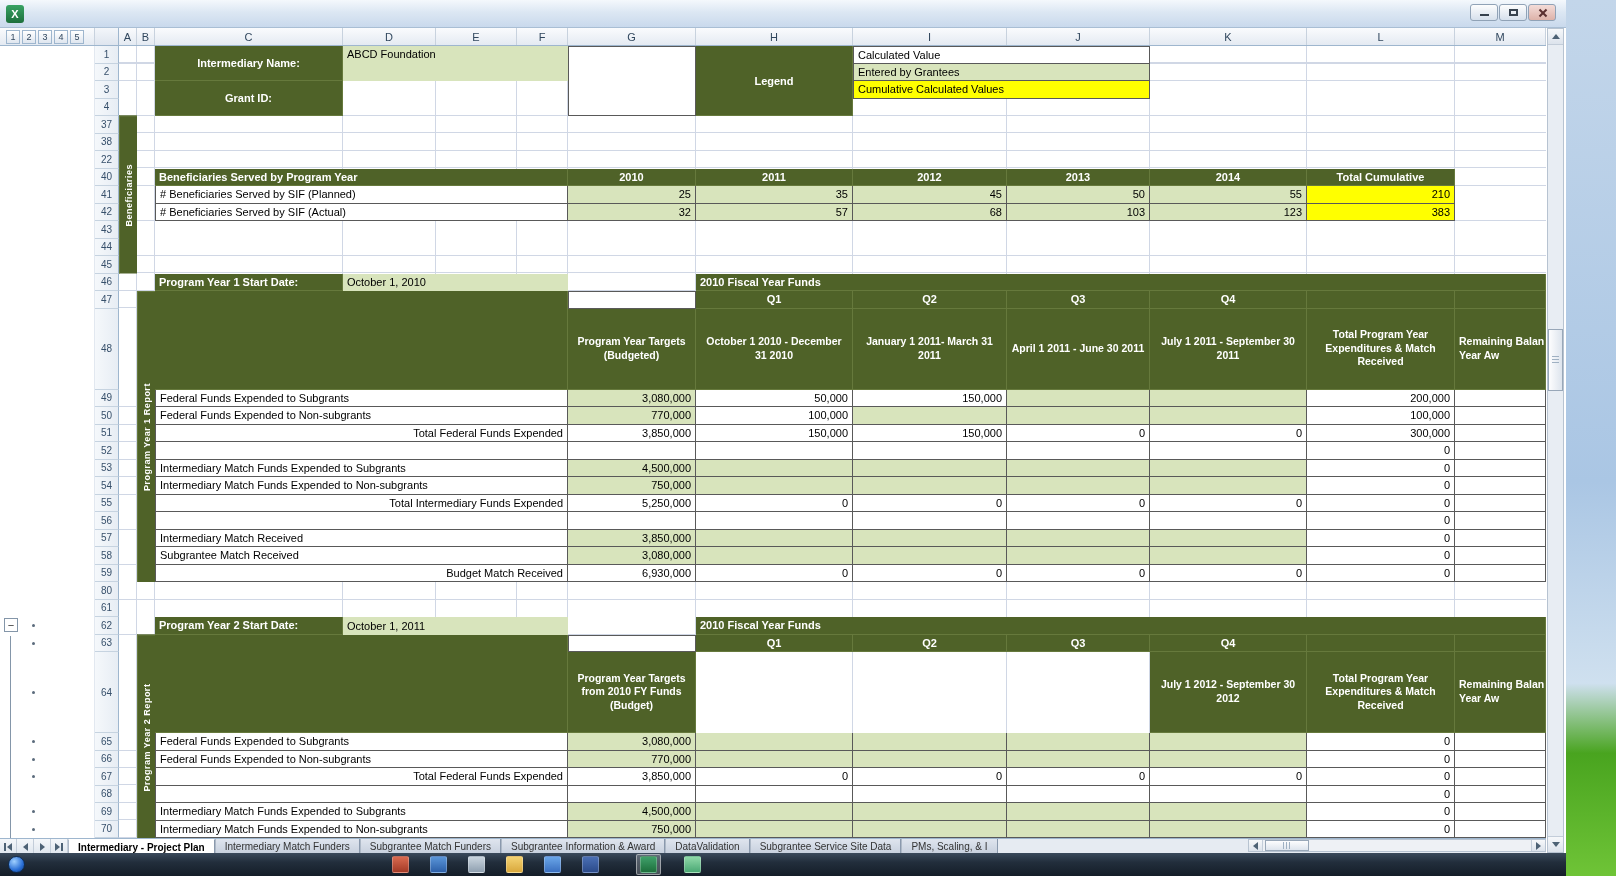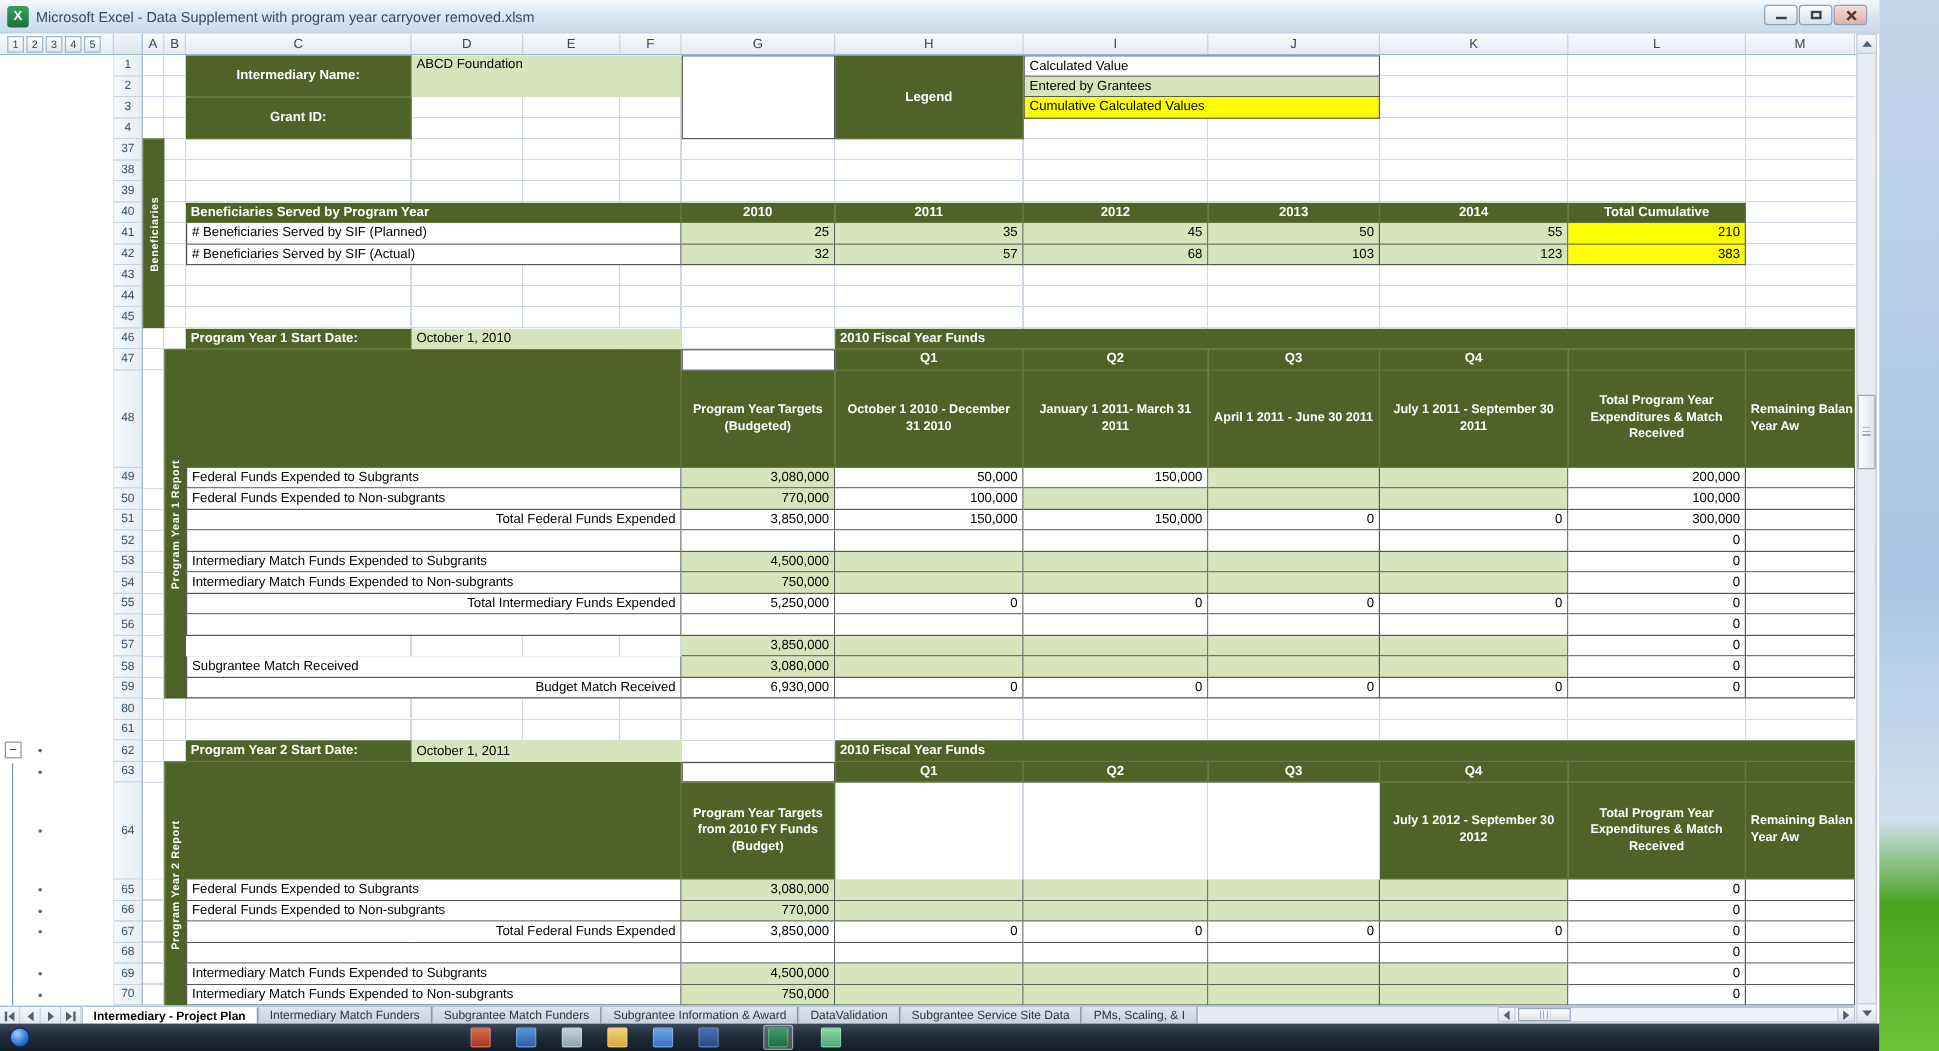--- a/index.html
+++ b/index.html
@@ -119,21 +119,20 @@
 </head>
 <body>
 
 <div class="screen">
   <div class="desktop"></div>
 
   <div class="window">
 
     <div class="titlebar">
       <div class="xlicon">X</div>
-      <div class="title-text">Microsoft Excel - Data Supplement with program year carryover removed.xlsm</div>
       <div class="winbtns">
         <div class="wbtn">
             <span class="glyph-min"></span>
           </div>
         <div class="wbtn">
             <span class="glyph-max"></span>
           </div>
         <div class="wbtn close">
             <span class="glyph-x1"></span>
             <span class="glyph-x2"></span>
@@ -180,21 +179,21 @@
 
     <div class="gridwrap">
       <div class="grid">
 
         <div class="rn" style="grid-area:1/1">1</div>
         <div class="rn" style="grid-area:2/1">2</div>
         <div class="rn" style="grid-area:3/1">3</div>
         <div class="rn" style="grid-area:4/1">4</div>
         <div class="rn" style="grid-area:5/1">37</div>
         <div class="rn" style="grid-area:6/1">38</div>
-        <div class="rn" style="grid-area:7/1">39</div>
+        <div class="rn" style="grid-area:7/1">22</div>
         <div class="rn" style="grid-area:8/1">40</div>
         <div class="rn" style="grid-area:9/1">41</div>
         <div class="rn" style="grid-area:10/1">42</div>
         <div class="rn" style="grid-area:11/1">43</div>
         <div class="rn" style="grid-area:12/1">44</div>
         <div class="rn" style="grid-area:13/1">45</div>
         <div class="rn" style="grid-area:14/1">46</div>
         <div class="rn" style="grid-area:15/1">47</div>
         <div class="rn" style="grid-area:16/1">48</div>
         <div class="rn" style="grid-area:17/1">49</div>
@@ -340,20 +339,21 @@
 
         <div class="c wt b L" style="grid-area:24/4/25/8"></div>
         <div class="c wt b" style="grid-area:24/8"></div>
         <div class="c wt b" style="grid-area:24/9"></div>
         <div class="c wt b" style="grid-area:24/10"></div>
         <div class="c wt b" style="grid-area:24/11"></div>
         <div class="c wt b" style="grid-area:24/12"></div>
         <div class="c wt b n" style="grid-area:24/13">0</div>
         <div class="c wt b" style="grid-area:24/14"></div>
 
+        <div class="c wt b L l" style="grid-area:25/4/26/8">Intermediary Match Received</div>
         <div class="c lg b n" style="grid-area:25/8">3,850,000</div>
         <div class="c lg b" style="grid-area:25/9"></div>
         <div class="c lg b" style="grid-area:25/10"></div>
         <div class="c lg b" style="grid-area:25/11"></div>
         <div class="c lg b" style="grid-area:25/12"></div>
         <div class="c wt b n" style="grid-area:25/13">0</div>
         <div class="c wt b" style="grid-area:25/14"></div>
 
         <div class="c wt b L l" style="grid-area:26/4/27/8">Subgrantee Match Received</div>
         <div class="c lg b n" style="grid-area:26/8">3,080,000</div>

